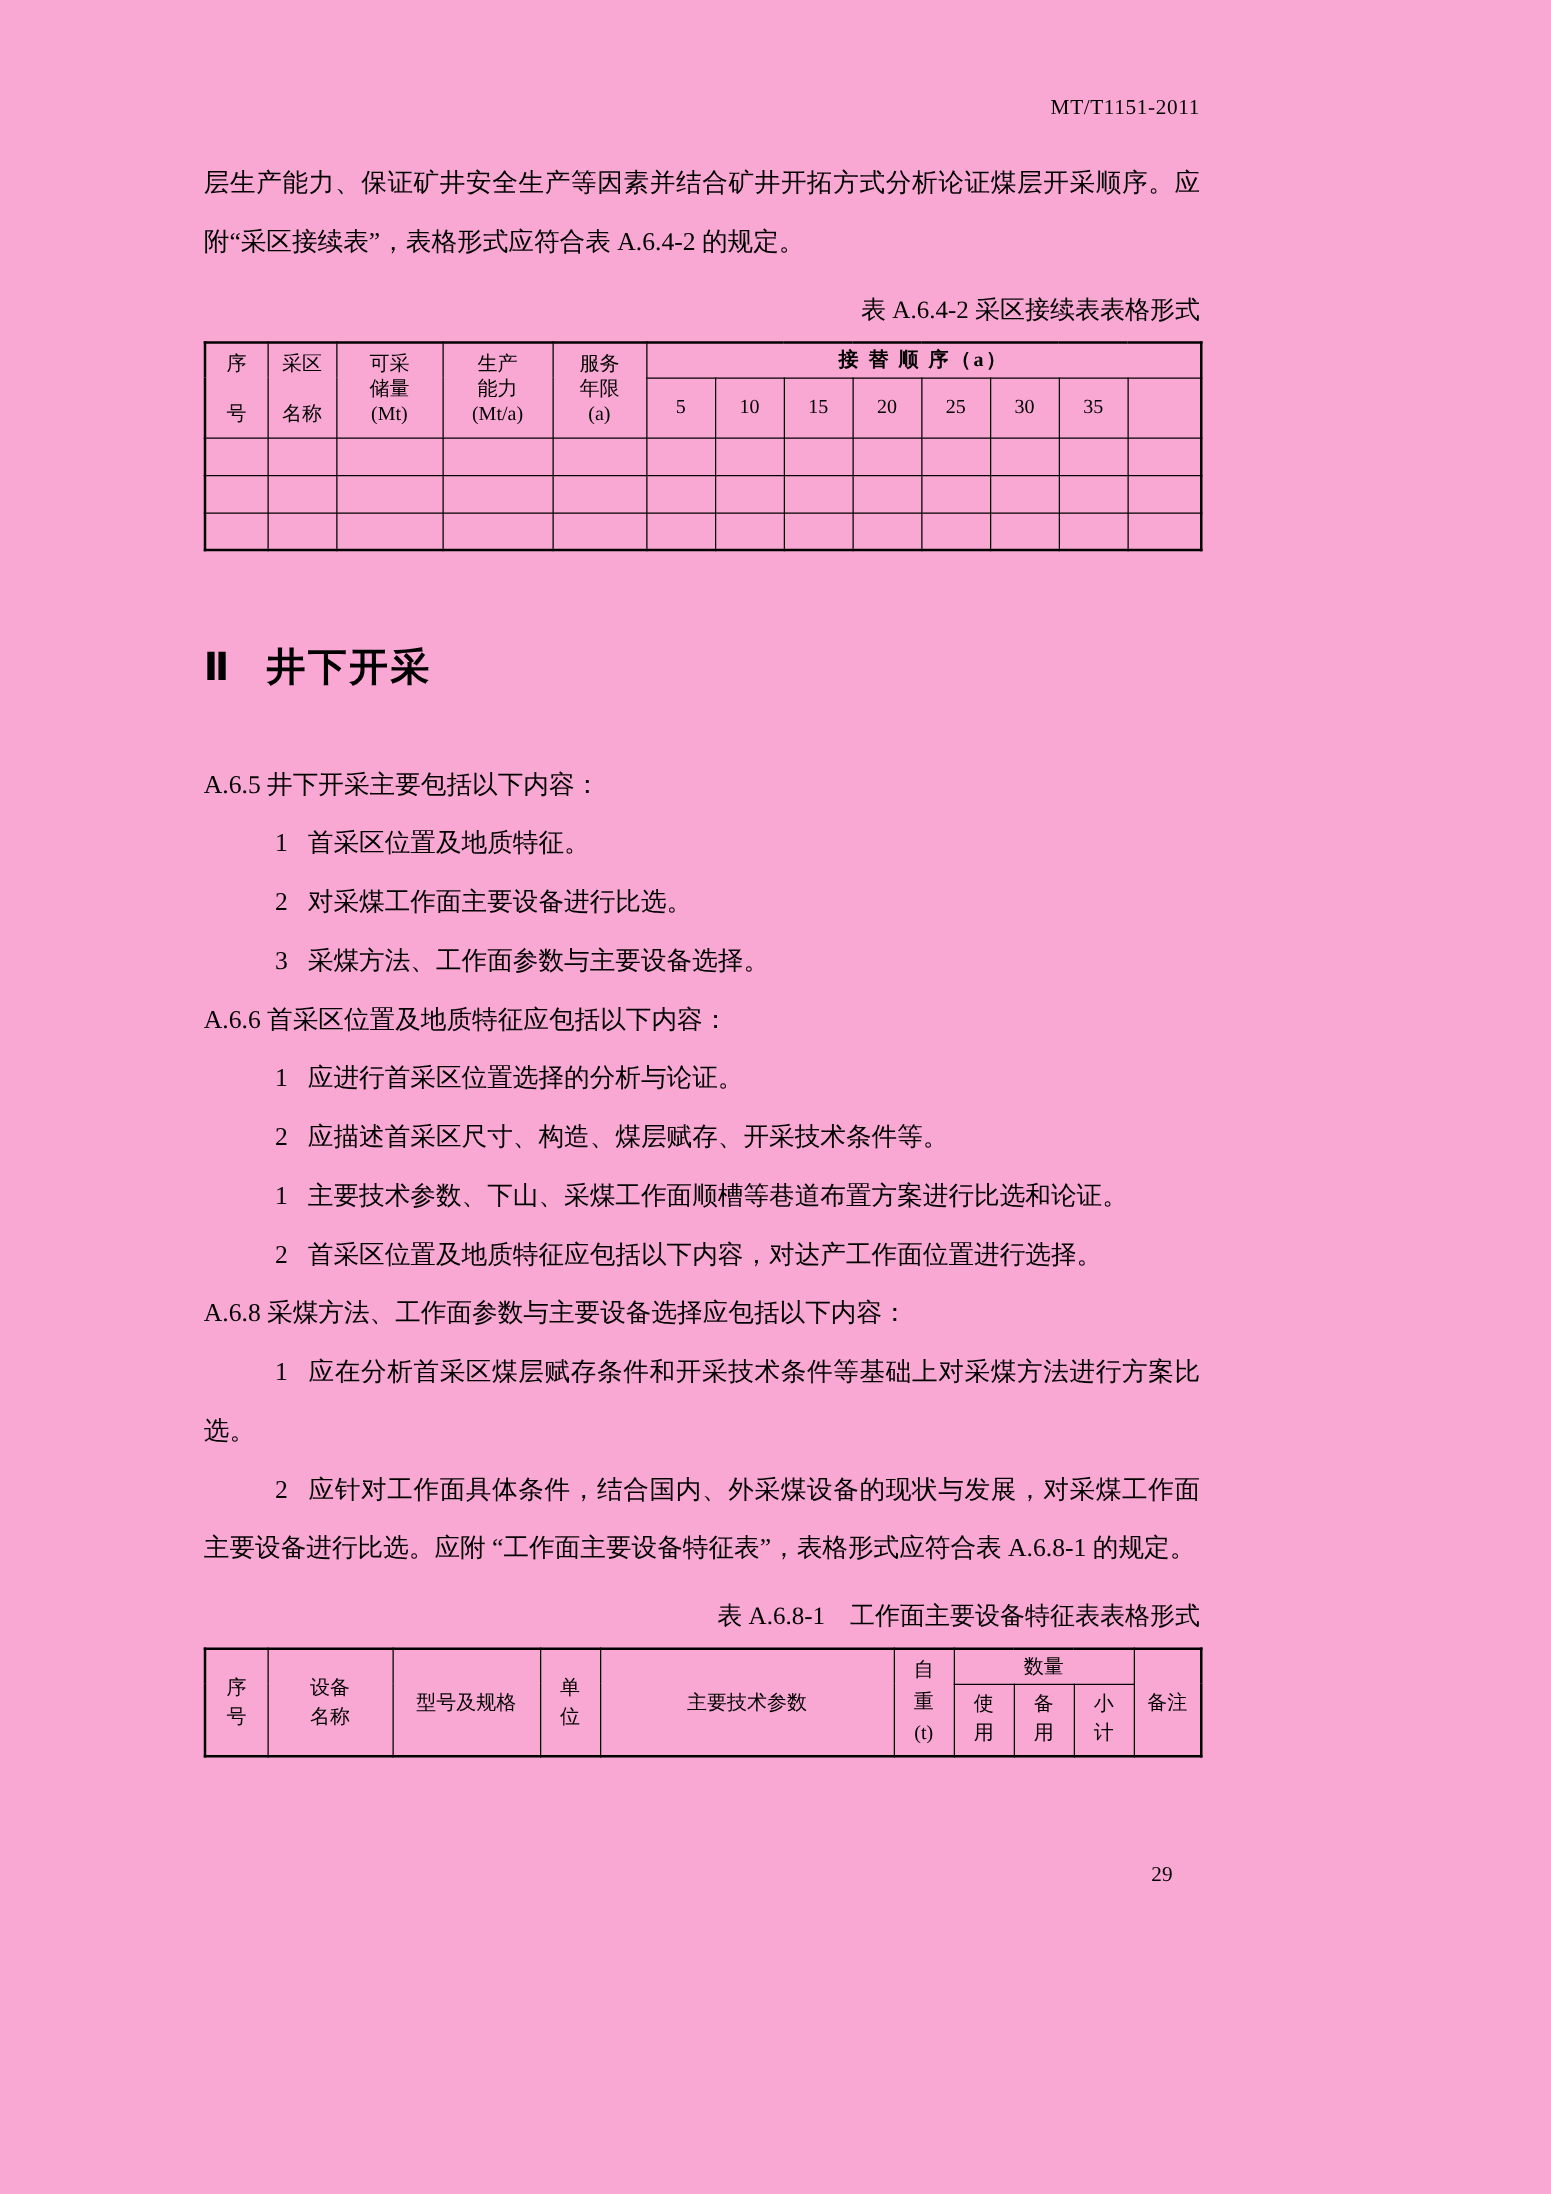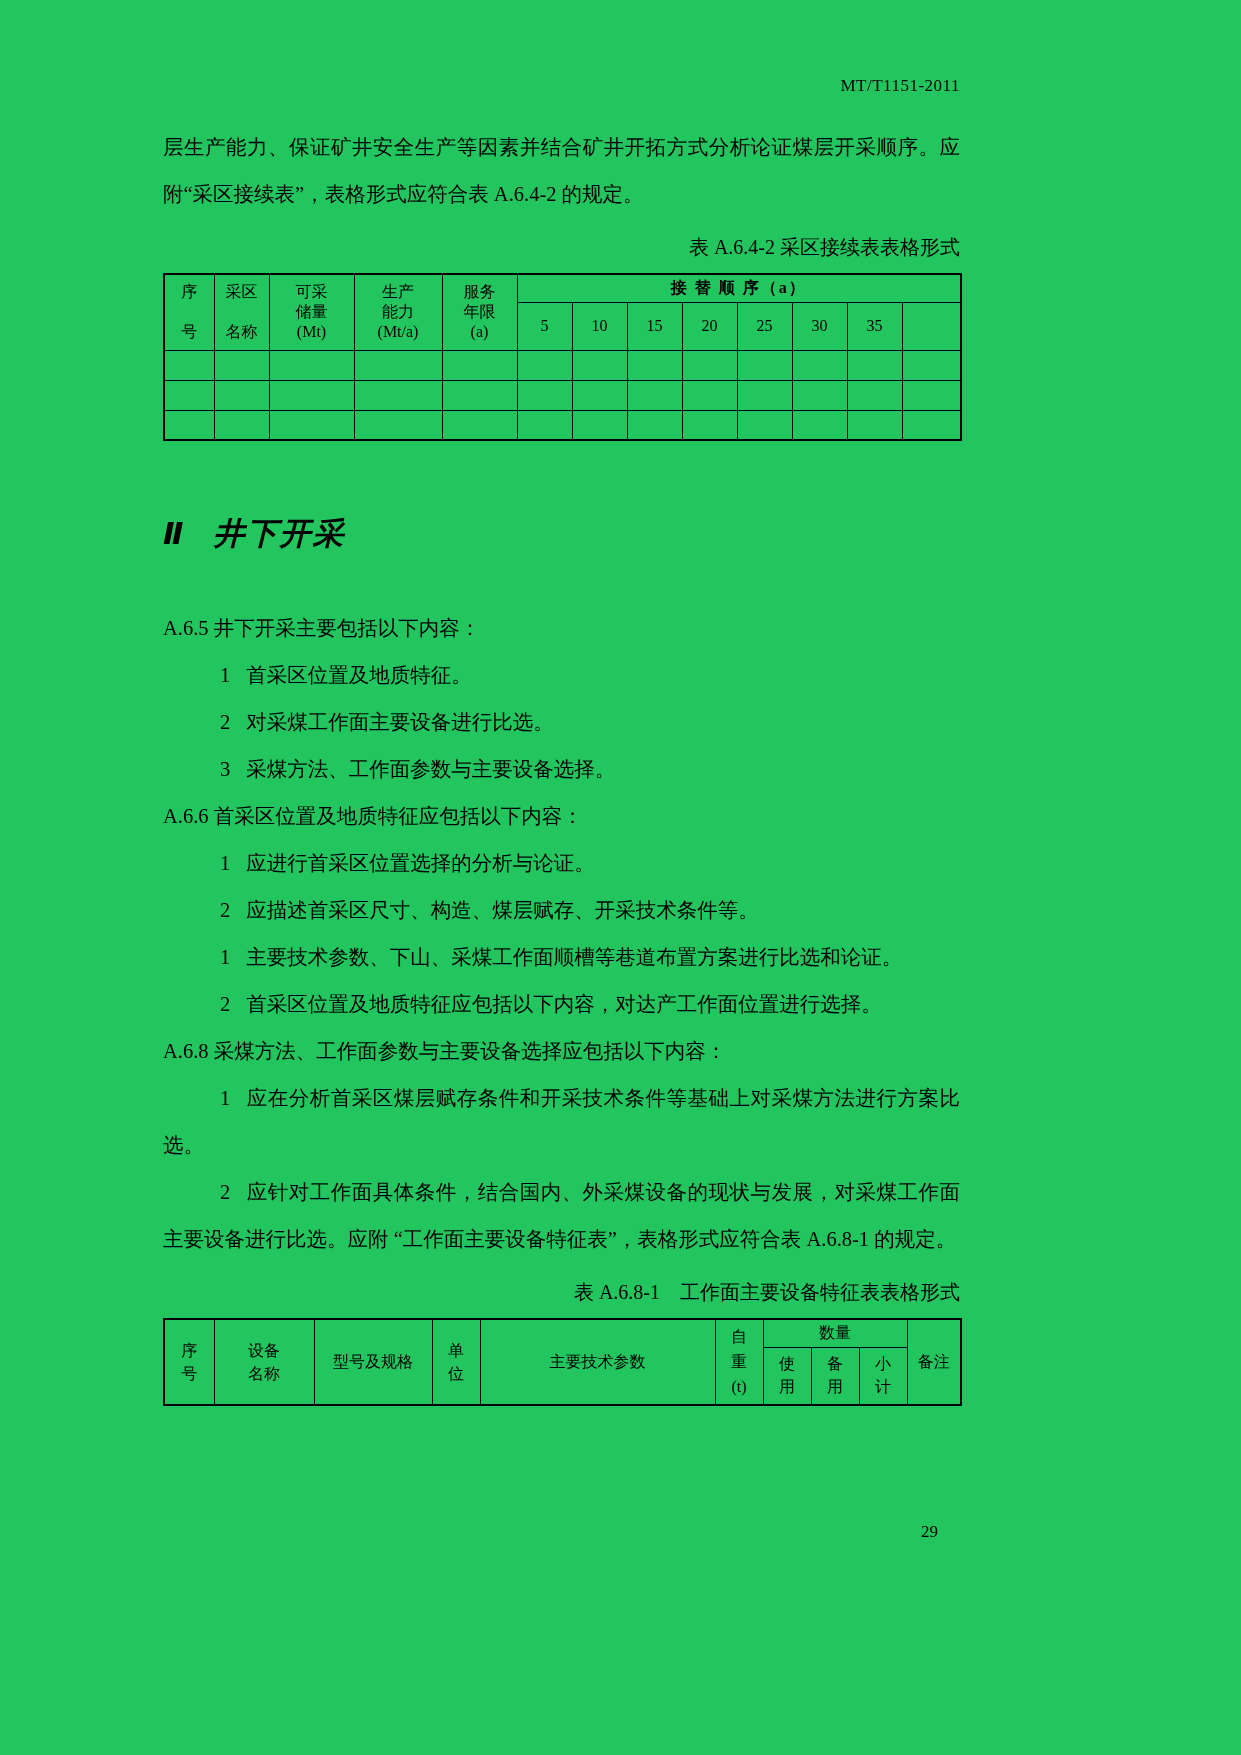--- a/index.html
+++ b/index.html
@@ -7,21 +7,21 @@
   body {
     width: 1241px;
     height: 1755px;
     position: relative;
     font-family: "Liberation Serif", "DejaVu Serif", serif;
     color: #000;
   }
   .page {
     position: absolute;
     inset: 0;
-    background: #22c55e;
+    background: #f9a8d4;
   }
   .content {
     position: absolute;
     left: 163px;
     top: 0;
     width: 797px;
   }
   .doc-header {
     margin-top: 76px;
     text-align: right;
@@ -72,37 +72,36 @@
   .t1-empty td { height: 30px; }
   .t2-row1 th { height: 28px; }
   .t2-row2 th { height: 58px; }
   .section-heading {
     margin-top: 72px;
     margin-bottom: 50px;
     font-family: "Liberation Sans", "DejaVu Sans", sans-serif;
     font-size: 31px;
     font-weight: bold;
     letter-spacing: 2px;
-    font-style: italic;
   }
   .section-heading .numeral { margin-right: 28px; }
   .clause-head {
     font-size: 20.5px;
     line-height: 47px;
     text-align: justify;
   }
   .clause-item {
     font-size: 20.5px;
     line-height: 47px;
     text-align: justify;
     text-indent: 57px;
   }
   .clause-item .num { margin-right: 16px; }
   .page-number {
-    margin-top: 116px;
+    margin-top: 84px;
     text-align: right;
     font-size: 17px;
     padding-right: 22px;
   }
 </style>
 </head>
 <body>
 
 <div class="page">
   <div class="content">

